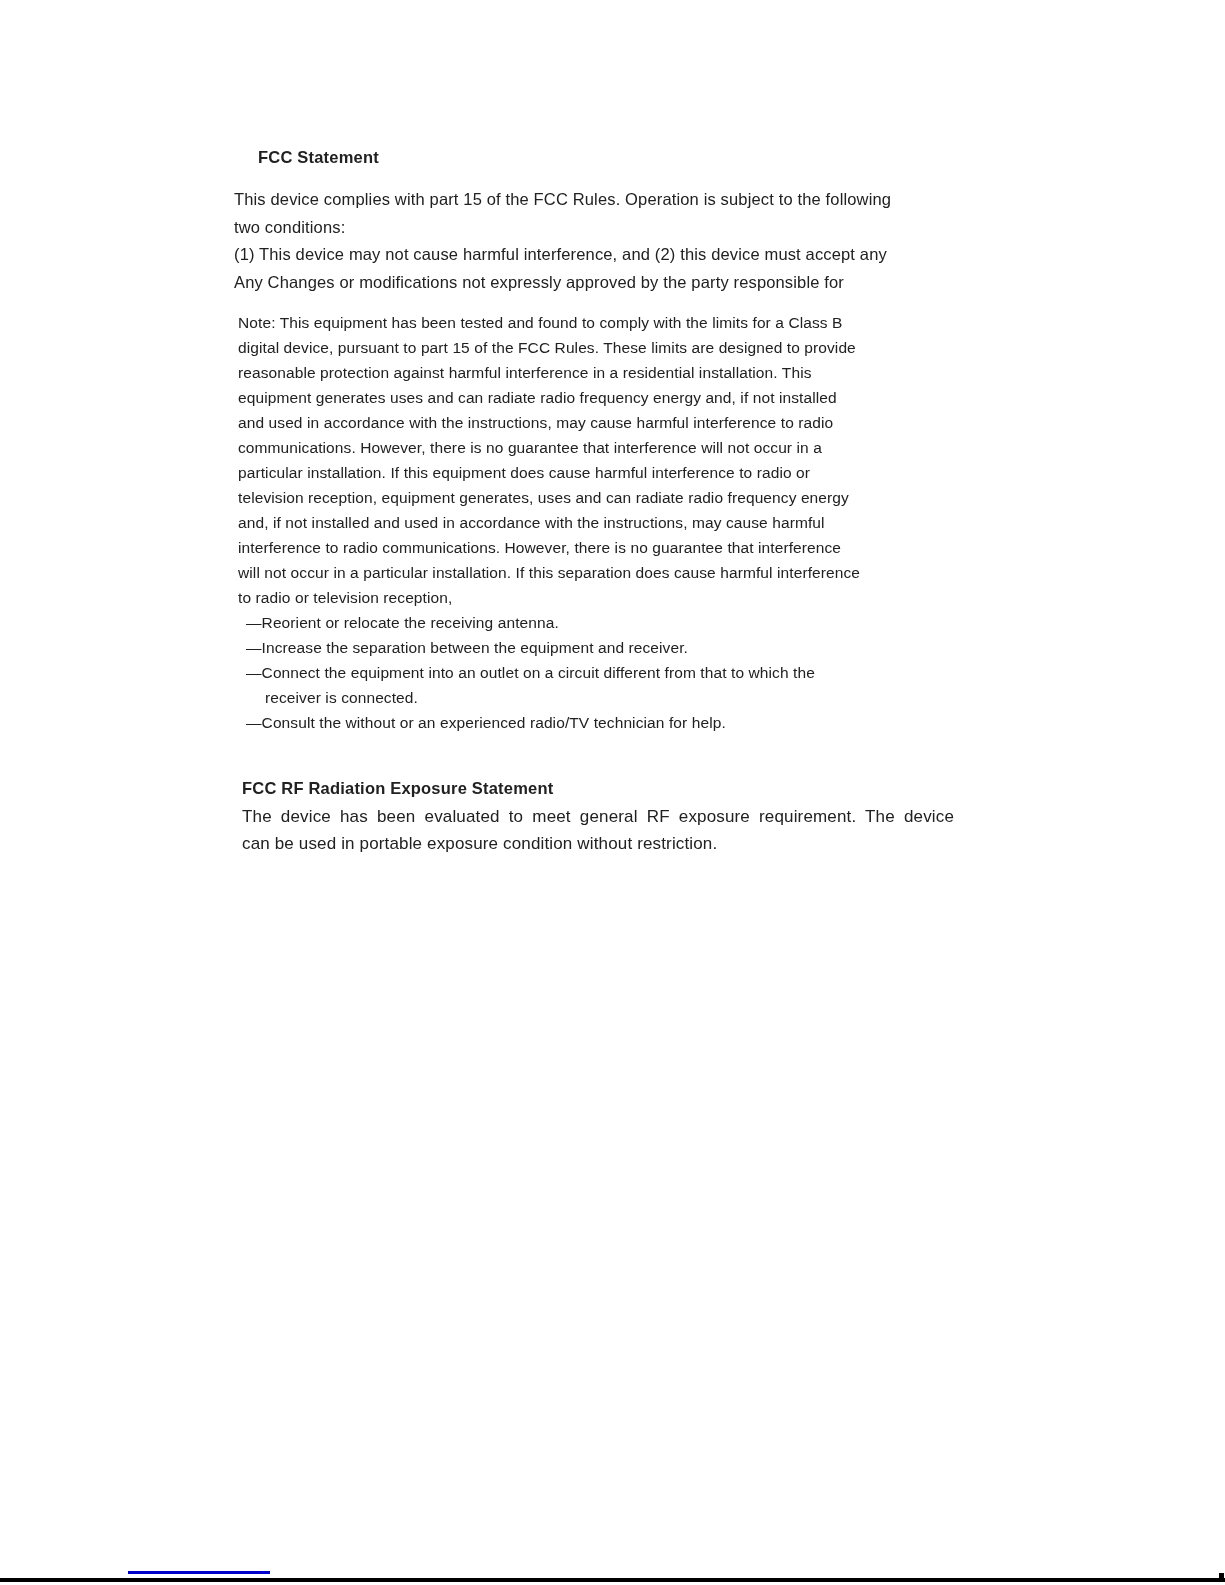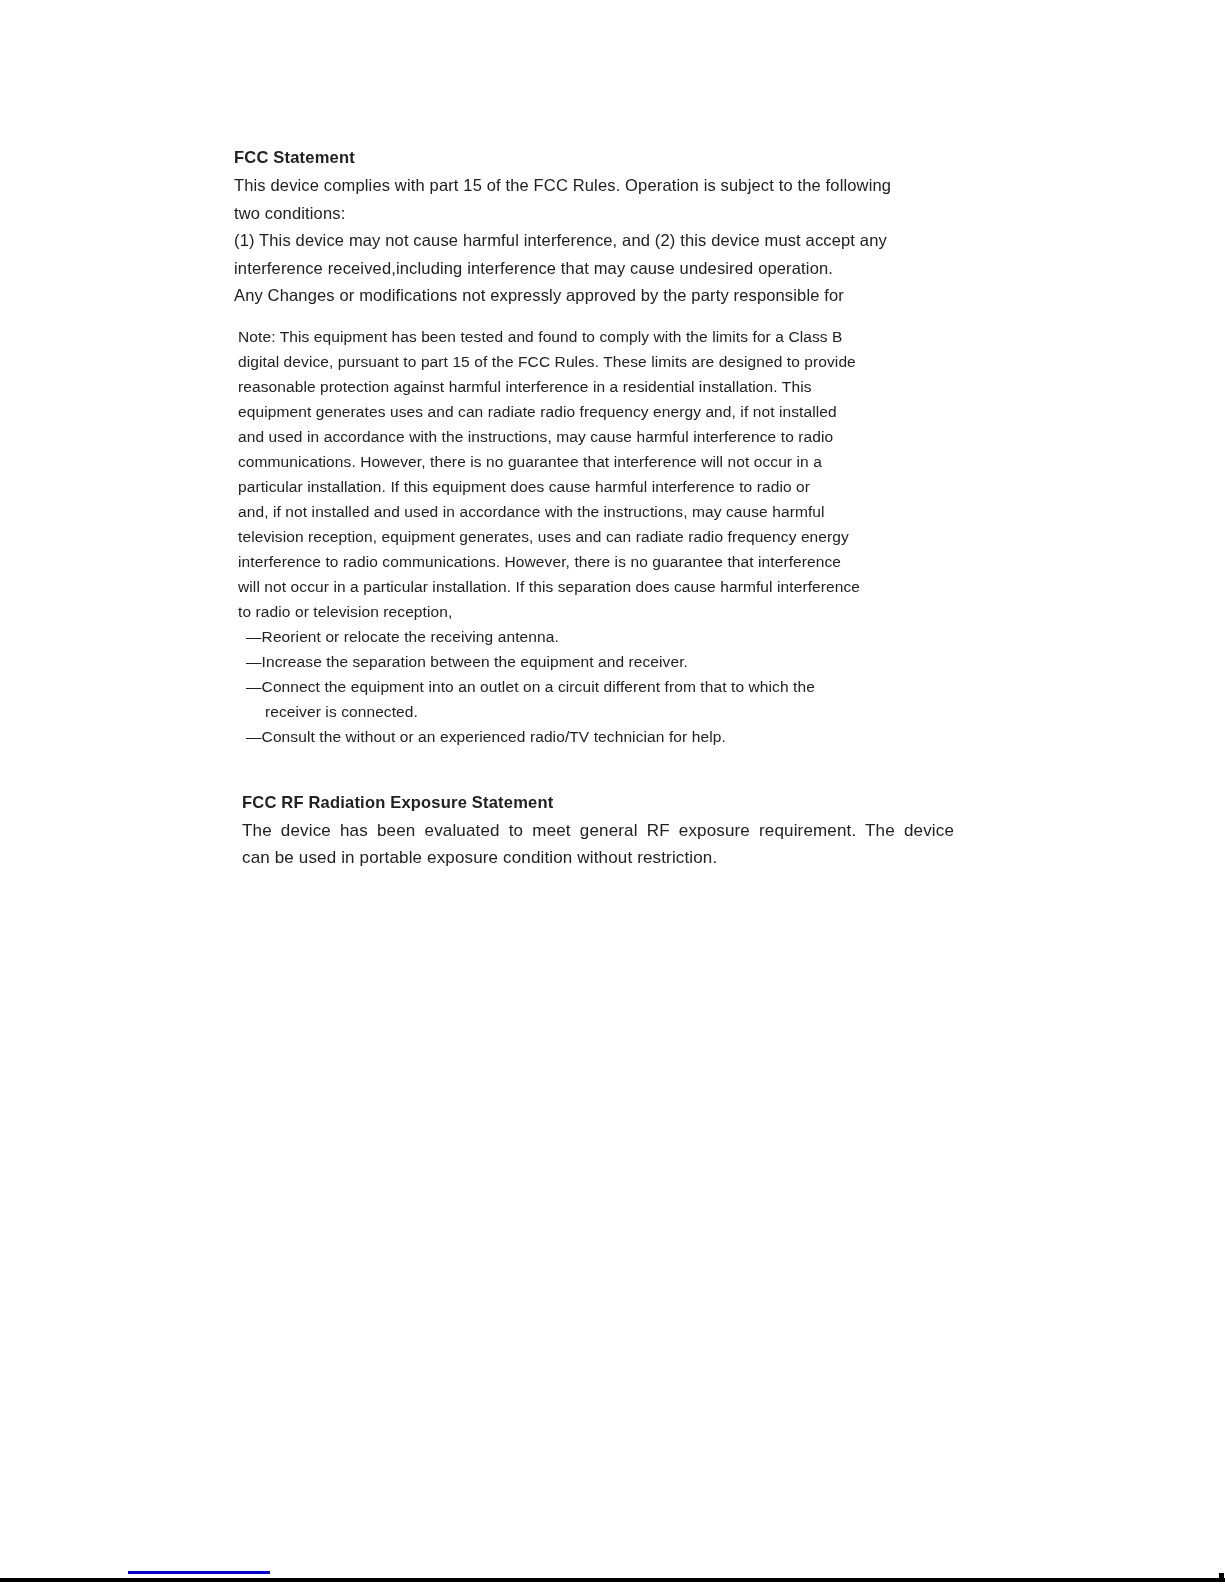--- a/index.html
+++ b/index.html
@@ -20,23 +20,24 @@
     position: absolute;
     left: 234px;
     top: 145px;
     width: 760px;
   }
   .h1 {
     font-size: 16.5px;
     font-weight: bold;
     line-height: 24px;
     letter-spacing: 0.2px;
+    margin-left: 24px;
   }
   .intro {
-    margin-top: 3px;
+    margin-top: 17px;
     font-size: 16.5px;
     letter-spacing: 0.15px;
   }
   .intro .line {
     line-height: 27.5px;
     white-space: pre;
   }
   .noteblock {
     margin-top: 14px;
     margin-left: 4px;
@@ -114,34 +115,33 @@
 <div class="page">
 
   <div class="content">
 
     <div class="h1">FCC Statement</div>
 
     <div class="intro">
       <div class="line">This device complies with part 15 of the FCC Rules. Operation is subject to the following</div>
       <div class="line">two conditions:</div>
       <div class="line">(1) This device may not cause harmful interference, and (2) this device must accept any</div>
-      <div class="line">interference received,including interference that may cause undesired operation.</div>
       <div class="line">Any Changes or modifications not expressly approved by the party responsible for</div>
     </div>
 
     <div class="noteblock">
       <div class="line">Note: This equipment has been tested and found to comply with the limits for a Class B</div>
       <div class="line">digital device, pursuant to part 15 of the FCC Rules. These limits are designed to provide</div>
       <div class="line">reasonable protection against harmful interference in a residential installation. This</div>
       <div class="line">equipment generates uses and can radiate radio frequency energy and, if not installed</div>
       <div class="line">and used in accordance with the instructions, may cause harmful interference to radio</div>
       <div class="line">communications. However, there is no guarantee that interference will not occur in a</div>
       <div class="line">particular installation. If this equipment does cause harmful interference to radio or</div>
+      <div class="line">television reception, equipment generates, uses and can radiate radio frequency energy</div>
       <div class="line">and, if not installed and used in accordance with the instructions, may cause harmful</div>
-      <div class="line">television reception, equipment generates, uses and can radiate radio frequency energy</div>
       <div class="line">interference to radio communications. However, there is no guarantee that interference</div>
       <div class="line">will not occur in a particular installation. If this separation does cause harmful interference</div>
       <div class="line">to radio or television reception,</div>
     </div>
 
     <div class="remedies">
       <div class="line">—Reorient or relocate the receiving antenna.</div>
       <div class="line">—Increase the separation between the equipment and receiver.</div>
       <div class="line">—Connect the equipment into an outlet on a circuit different from that to which the</div>
       <div class="line cont">receiver is connected.</div>

